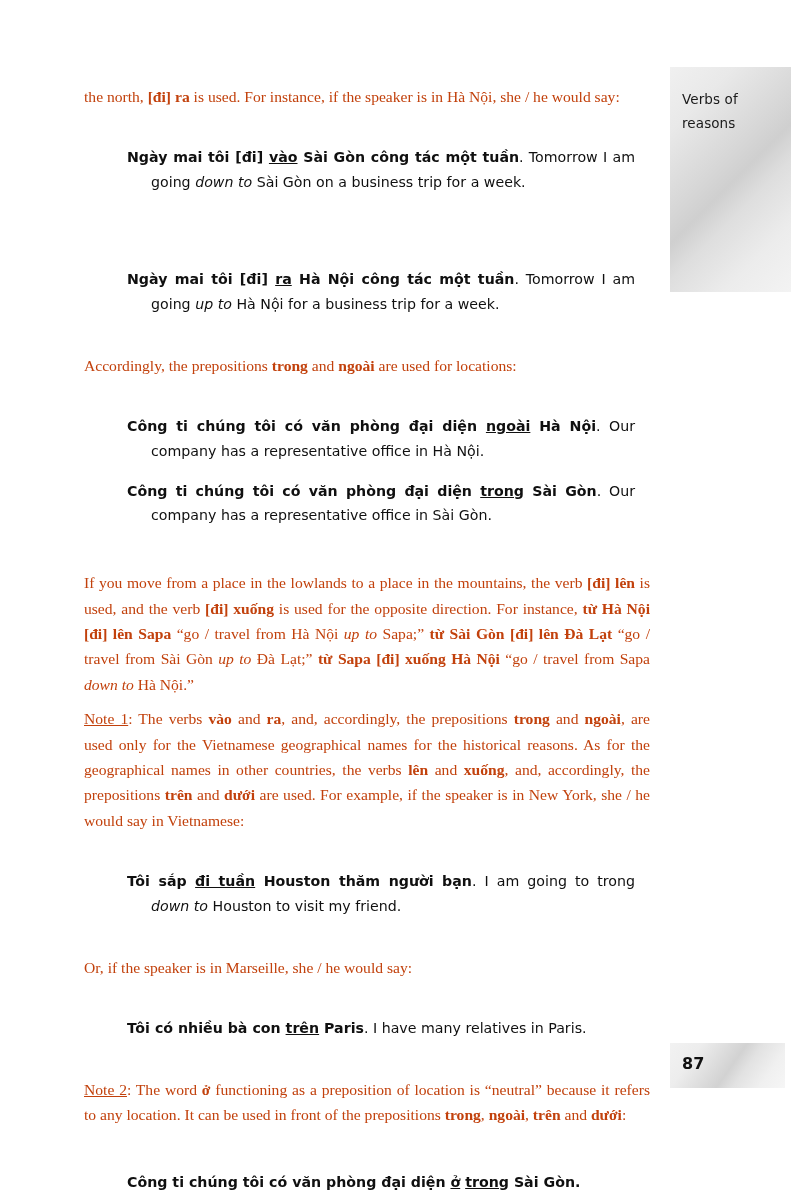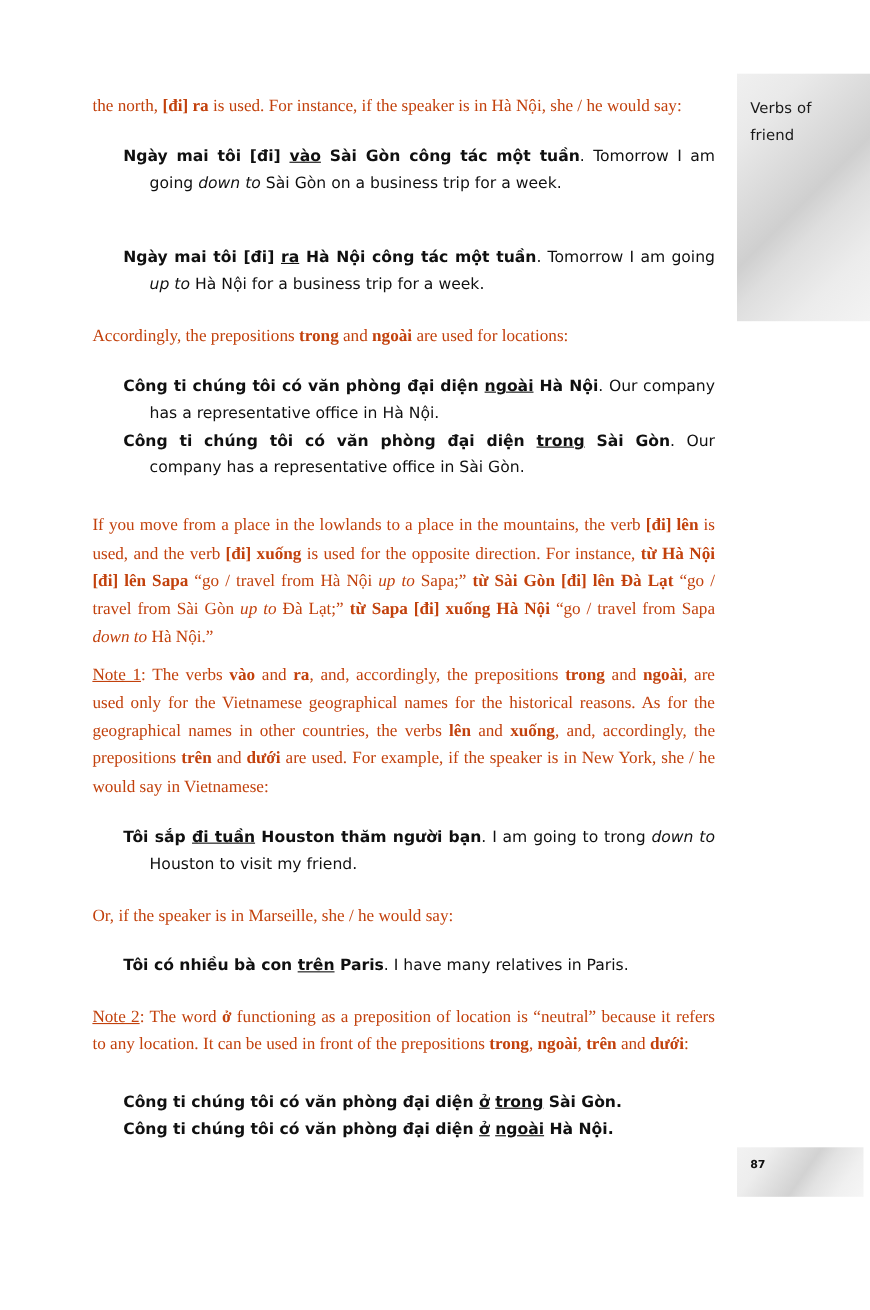--- a/index.html
+++ b/index.html
@@ -67,21 +67,21 @@
         #d2d2d2 53%,
         #e2e2e2 64%,
         #f0f0f0 82%,
         #f6f6f6 100%);
   }
   .page-num {
     position: absolute;
     left: 12px;
     top: 11px;
     font-family: "DejaVu Sans", sans-serif;
-    font-size: 10px;
+    font-size: 16px;
     font-weight: bold;
     color: #111111;
   }
 
   
   .column {
     position: absolute;
     left: 84px;
     top: 84px;
     width: 566px;
@@ -94,21 +94,21 @@
     font-size: 15.6px;
     line-height: 25.4px;
     text-align: justify;
     text-justify: inter-word;
     color: #c2410c;
   }
   p.body-par.nojust { text-align: left; }
 
   
   .example {
-    margin: 0;
+    margin: 15px;
     padding-left: 28px;
     text-indent: -0px;
     font-family: "DejaVu Sans", sans-serif;
     font-size: 14.2px;
     line-height: 24.8px;
     color: #101010;
   }
   .example.hang {
     padding-left: 52px;
     text-indent: -24px;
@@ -132,21 +132,21 @@
   .sp-l  { height: 27px; }
 </style>
 </head>
 <body>
 
 <div class="page">
 
   <div class="side-tab">
     <div class="side-tab-label">
       <span>Verbs of</span><br>
-      <span>friend</span>
+      <span>reasons</span>
     </div>
   </div>
 
   <div class="page-num-box">
     <span class="page-num">87</span>
   </div>
 
   <div class="column">
 
     <p class="body-par"><span>the north, </span><b class="sb">[đi] ra</b><span> is used. For instance, if the speaker is in Hà Nội, she / he would say:</span></p>

